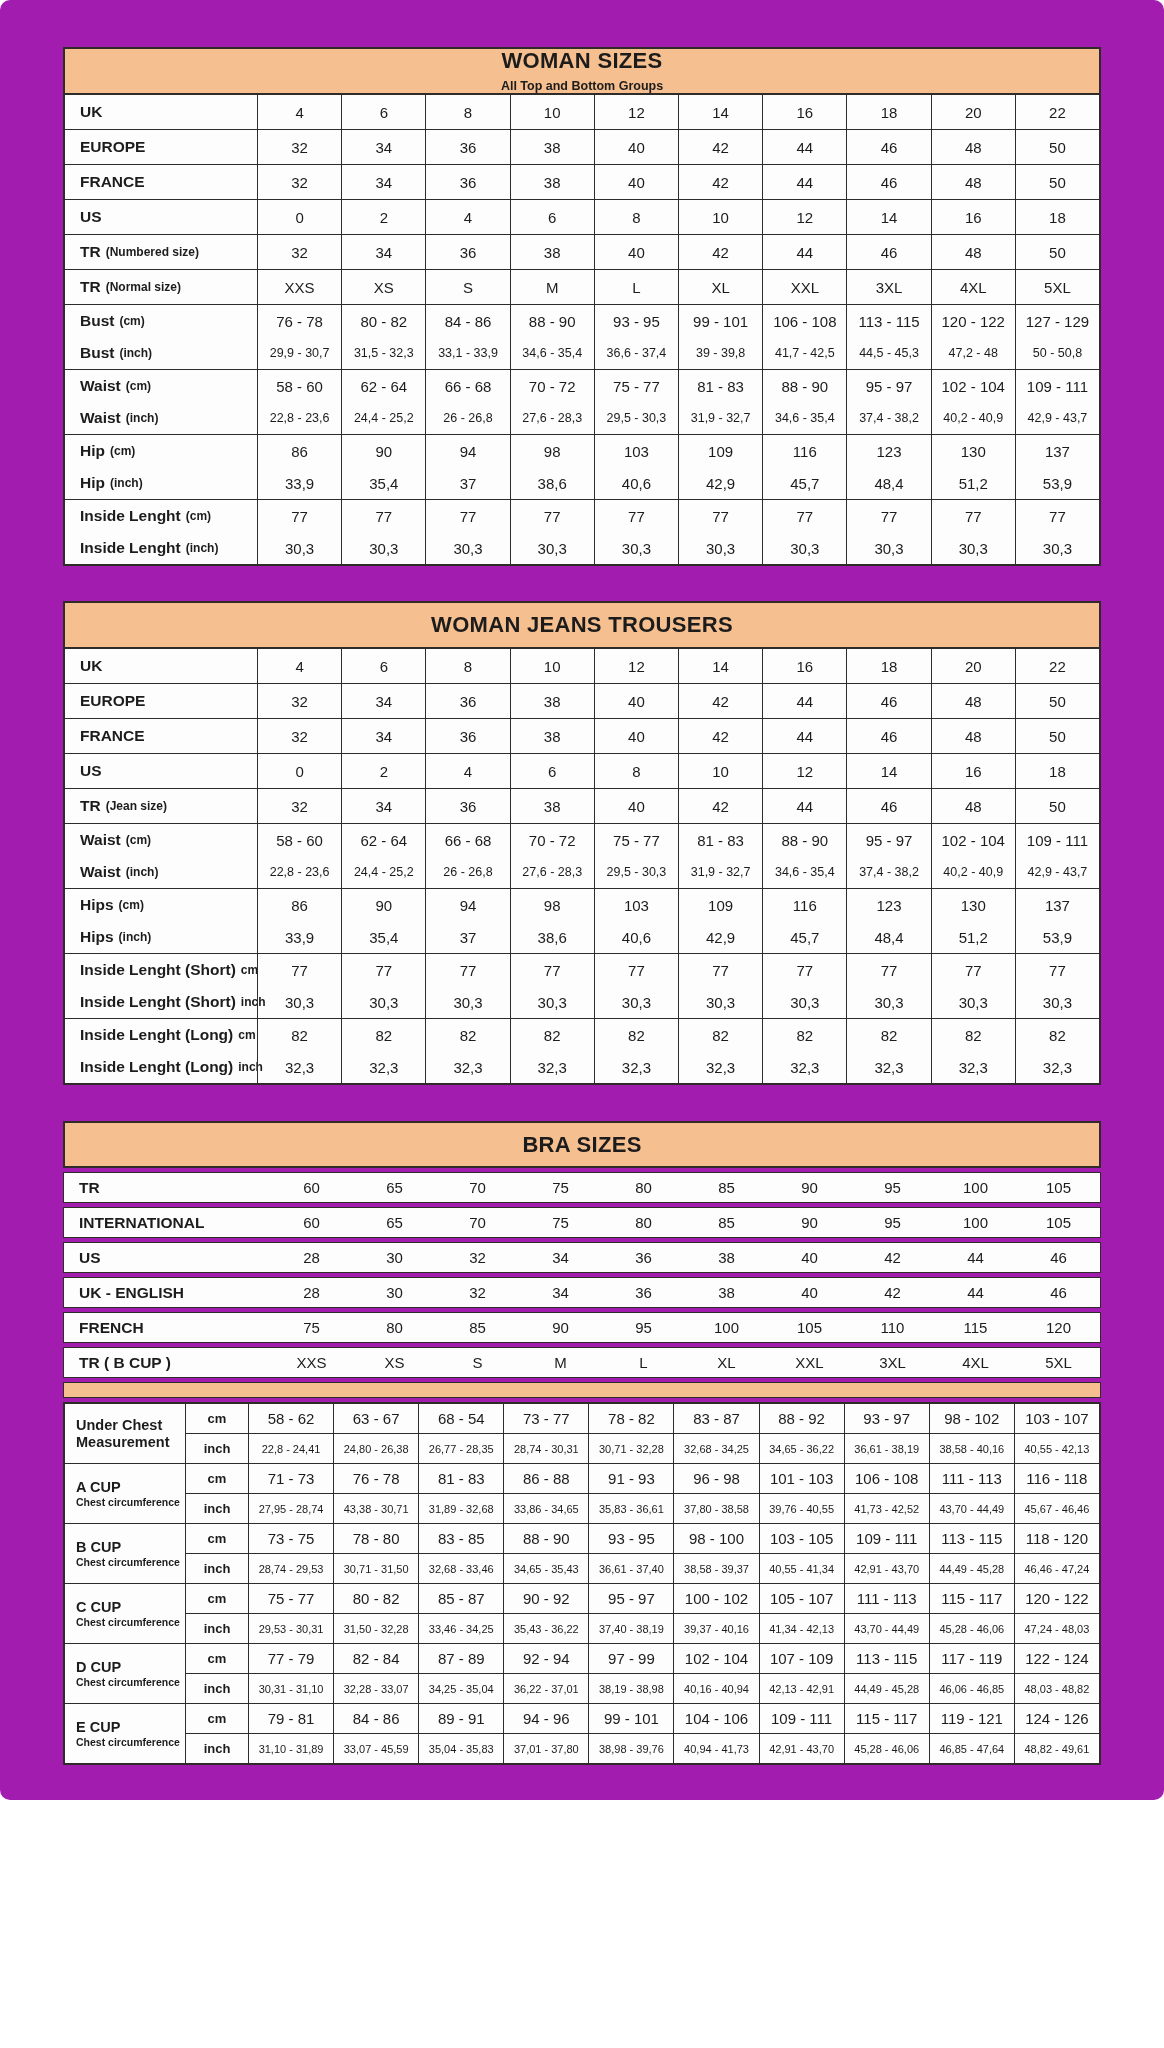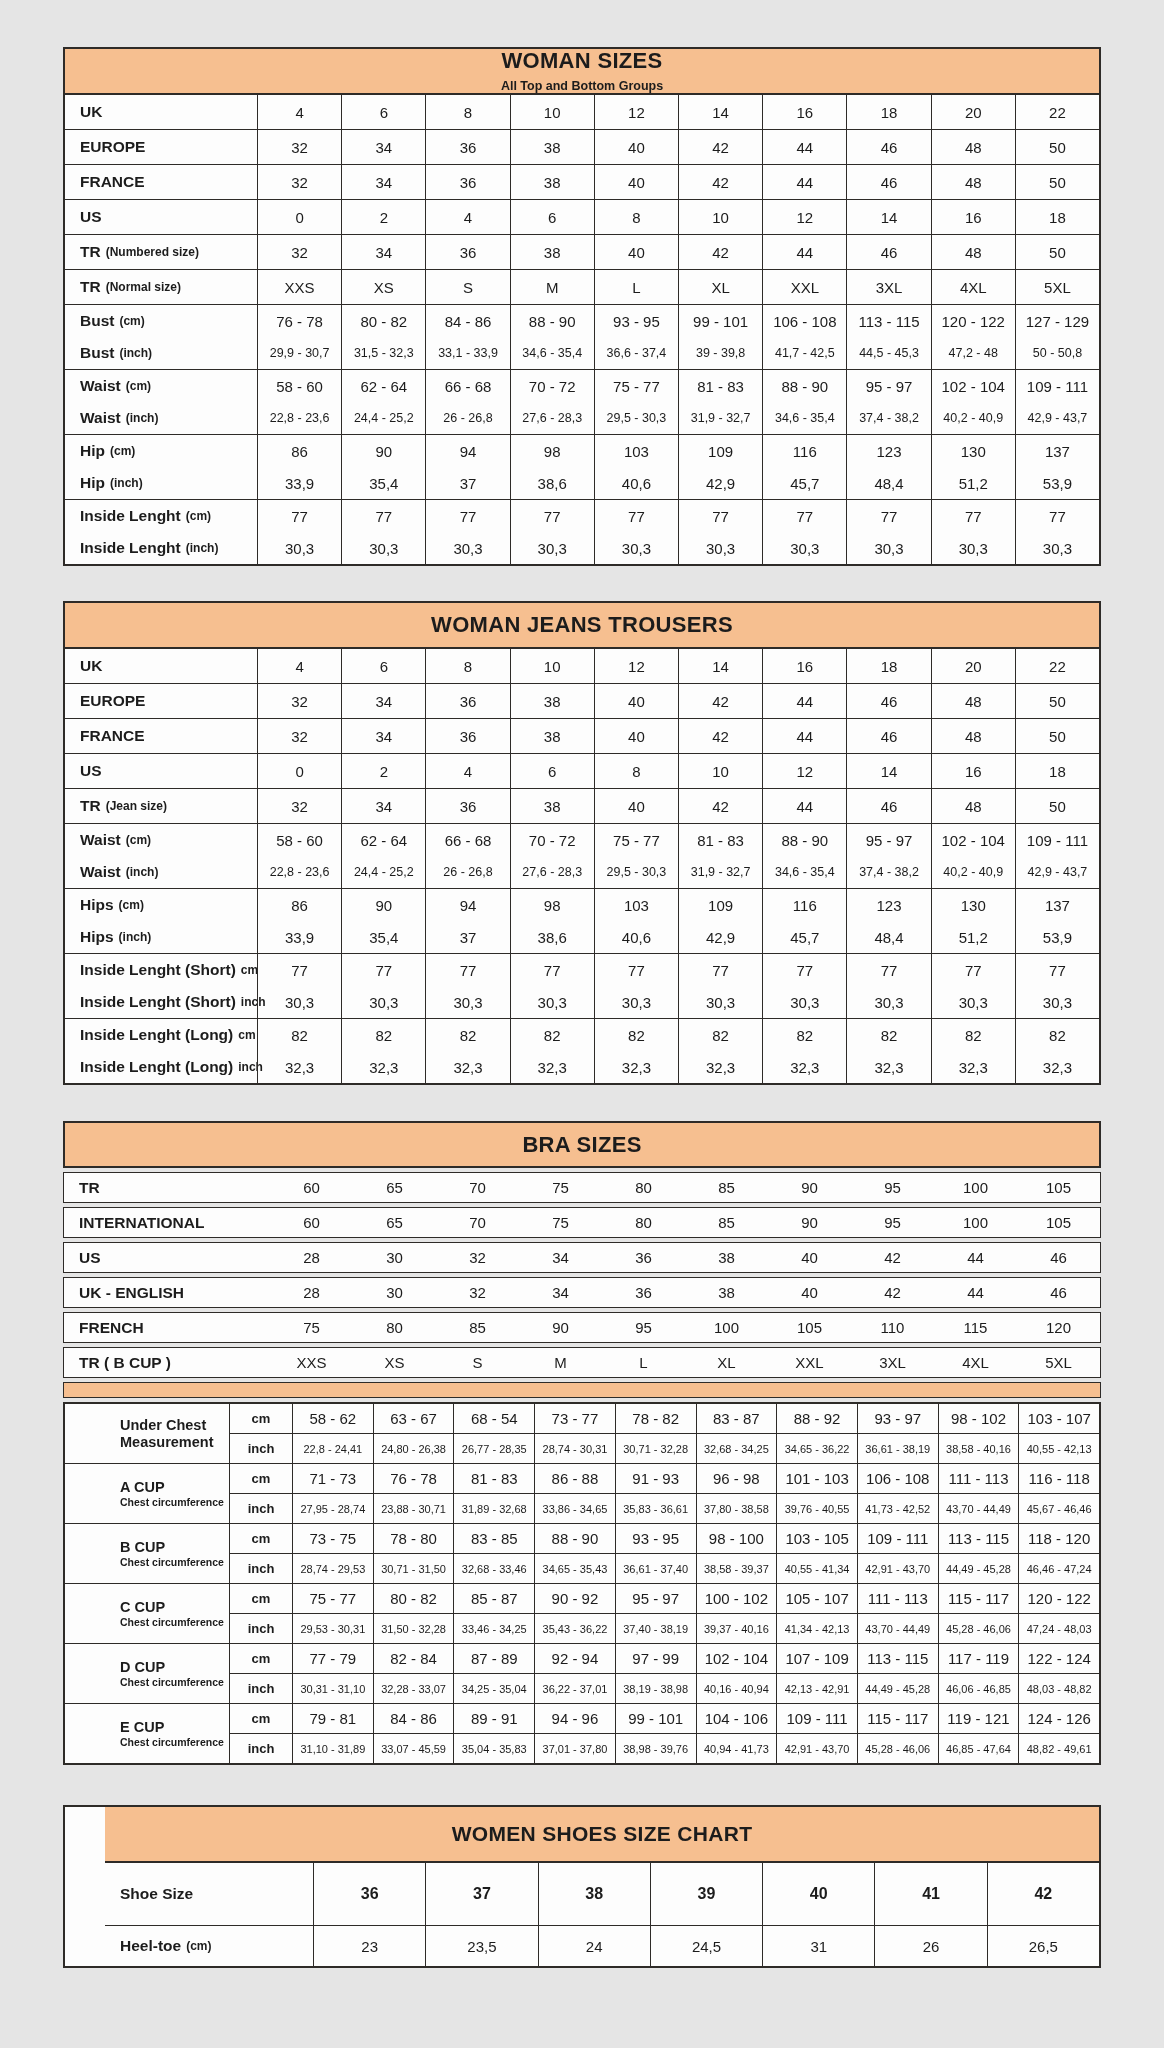--- a/index.html
+++ b/index.html
@@ -3,21 +3,21 @@
 <meta charset="utf-8">
 <style>
   :root{
     --band:#f6bf90;
     --bd:#2e2b28;
     --txt:#1c1c1c;
     --cellbg:#fdfdfd;
   }
   html,body{margin:0;padding:0;}
   body{background:#ffffff;font-family:"Liberation Sans","DejaVu Sans",sans-serif;color:var(--txt);}
-  .wrap{position:relative;width:1164px;height:2048px;background:#e5e5e5;overflow:hidden;}
+  .wrap{position:relative;width:1164px;height:1800px;background:#a21caf;overflow:hidden;border-radius:10px;}
   .content{margin-left:63px;width:1038px;}
 
   .tbl{box-sizing:border-box;}
   
   .k-grid,.k-cupgrid{border:2px solid var(--bd);background:var(--cellbg);}
   .thead{background:var(--band);display:flex;flex-direction:column;justify-content:center;align-items:center;box-sizing:border-box;}
   .k-grid .thead{height:46px;border-bottom:2px solid var(--bd);}
   .title{font-weight:800;font-size:22px;letter-spacing:.3px;line-height:1.05;}
   .subtitle{font-weight:700;font-size:12.5px;margin-top:7px;}
 
@@ -49,21 +49,21 @@
   .k-bands .thead{height:47px;border:2px solid var(--bd);margin-bottom:4px;}
   .k-bands .group{border:none;margin:0;}
   .k-bands .row{height:31px;border:1.5px solid var(--bd);margin-bottom:4px;box-sizing:border-box;}
   .k-bands .lcell{width:206px;}
   .k-bands .vcell{border-left:none;}
 
   
   .sep{height:16px;background:var(--band);border:1.5px solid var(--bd);margin-top:2px;box-sizing:border-box;}
 
   
-  .k-cupgrid .group{display:flex;border-top:1.5px solid var(--bd);padding-left:44px;}
+  .k-cupgrid .group{display:flex;border-top:1.5px solid var(--bd);}
   .k-cupgrid .tb .group:first-child{border-top:none;}
   .k-cupgrid .lcell{width:120px;flex:none;display:flex;flex-direction:column;justify-content:center;align-items:flex-start;padding-left:11px;}
   .k-cupgrid .lmain{font-size:14.5px;line-height:1.15;white-space:normal;}
   .lsub{font-weight:600;font-size:10.5px;margin-top:1px;}
   .k-cupgrid .rows{flex:1 1 0;display:flex;flex-direction:column;min-width:0;}
   .k-cupgrid .row{height:29px;}
   .k-cupgrid .rows .row + .row{border-top:1.5px solid var(--bd);}
   .ucell{width:62px;flex:none;border-left:1.5px solid var(--bd);display:flex;align-items:center;justify-content:center;font-weight:700;font-size:13px;}
 
   
@@ -715,21 +715,21 @@
                 <div class="vcell">91 - 93</div>
                 <div class="vcell">96 - 98</div>
                 <div class="vcell">101 - 103</div>
                 <div class="vcell">106 - 108</div>
                 <div class="vcell">111 - 113</div>
                 <div class="vcell">116 - 118</div>
               </div>
               <div class="row vs-xs">
                 <div class="ucell">inch</div>
                 <div class="vcell">27,95 - 28,74</div>
-                <div class="vcell">23,88 - 30,71</div>
+                <div class="vcell">43,38 - 30,71</div>
                 <div class="vcell">31,89 - 32,68</div>
                 <div class="vcell">33,86 - 34,65</div>
                 <div class="vcell">35,83 - 36,61</div>
                 <div class="vcell">37,80 - 38,58</div>
                 <div class="vcell">39,76 - 40,55</div>
                 <div class="vcell">41,73 - 42,52</div>
                 <div class="vcell">43,70 - 44,49</div>
                 <div class="vcell">45,67 - 46,46</div>
               </div>
             </div>

